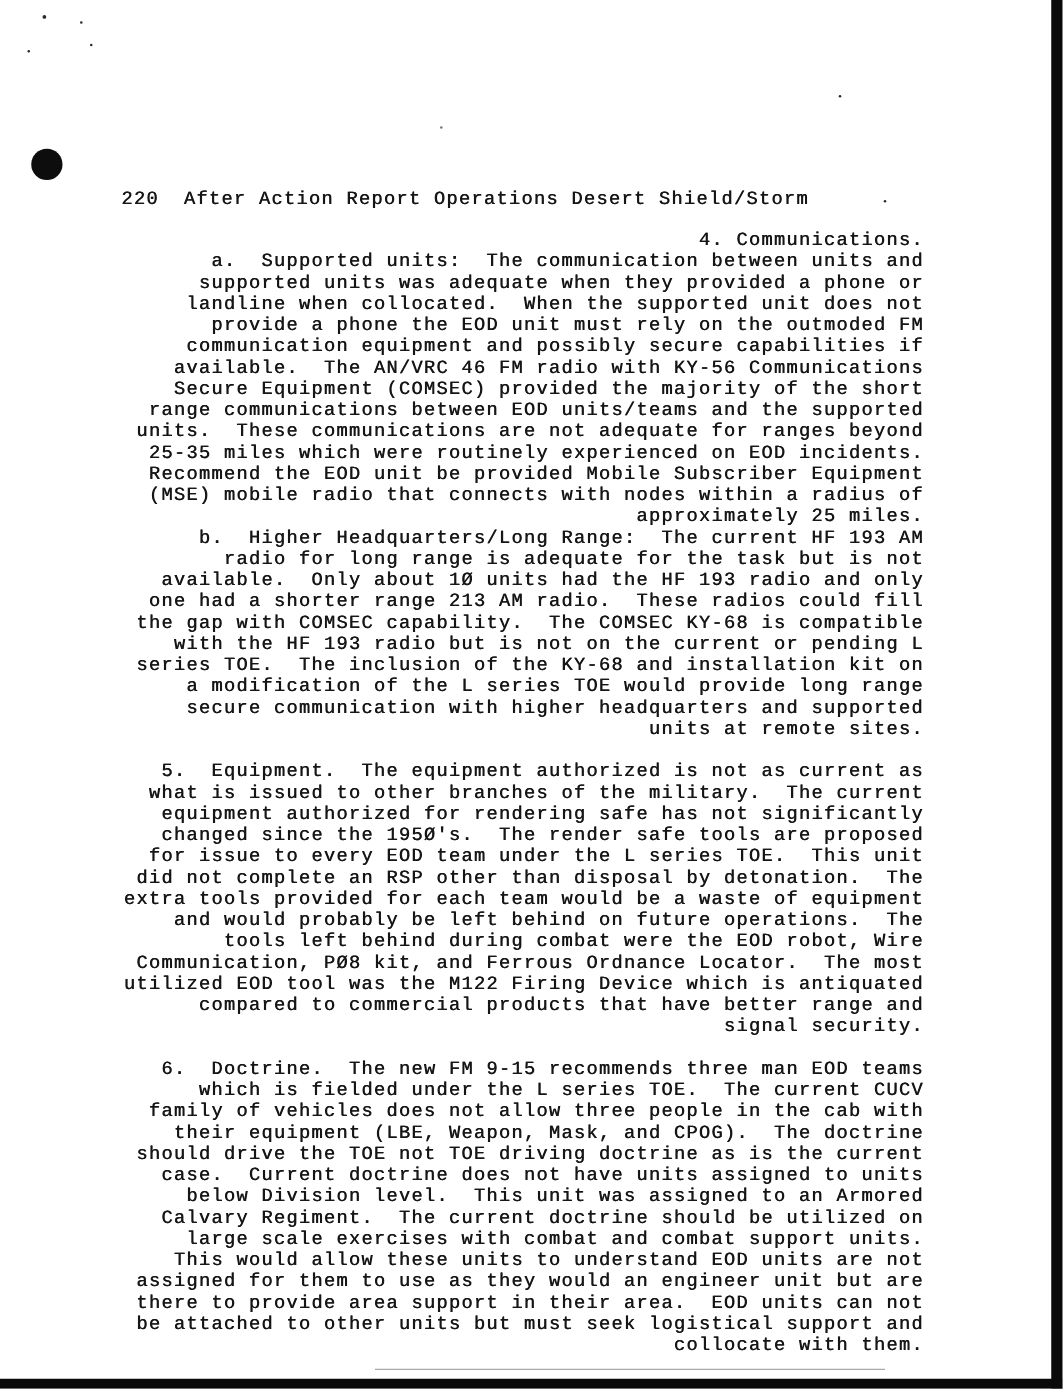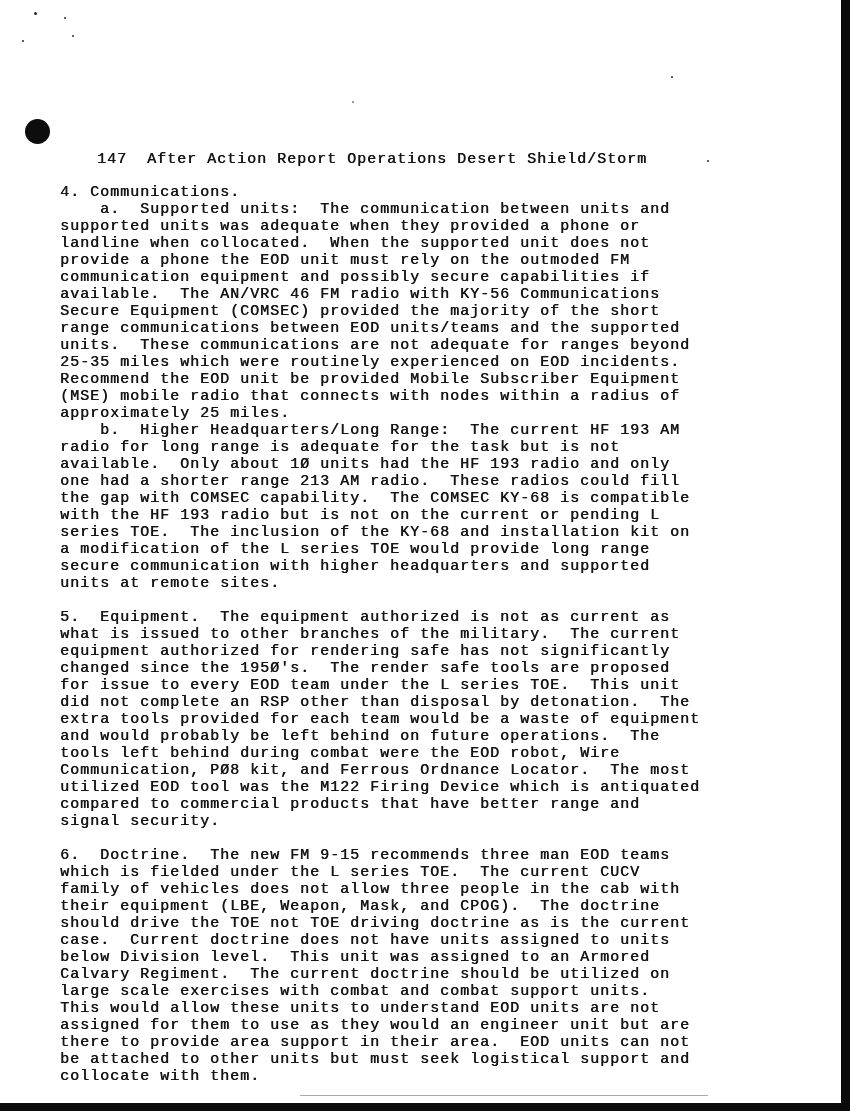--- a/index.html
+++ b/index.html
@@ -54,22 +54,23 @@
   .header {
     position: absolute;
     left: 57px; top: 134px;
     font-size: 15px;
     letter-spacing: 1px;
     white-space: pre;
     text-shadow: 0.4px 0 0 currentColor;
   }
   .content {
     position: absolute;
-    left: 60px; top: 184px;
+    left: 49px; top: 184px;
     width: 690px;
+    text-align: right;
   }
   .section {
     font-size: 15px;
     line-height: 17px;
     letter-spacing: 1px;
     white-space: pre-wrap;
     margin: 0 0 17px 0;
     text-shadow: 0.4px 0 0 currentColor;
   }
   .bottom-line {
@@ -88,21 +89,21 @@
   <span class="speck s2"></span>
   <span class="speck s3"></span>
   <span class="speck s4"></span>
   <span class="speck s5"></span>
   <span class="speck s6"></span>
   <span class="speck s7"></span>
 
   <div class="hole"></div>
 
   <div class="header">
-    <span>147  After Action Report Operations Desert Shield/Storm</span>
+    <span>220  After Action Report Operations Desert Shield/Storm</span>
   </div>
 
   <div class="content">
     <div class="section">4. Communications.
     a.  Supported units:  The communication between units and
 supported units was adequate when they provided a phone or
 landline when collocated.  When the supported unit does not
 provide a phone the EOD unit must rely on the outmoded FM
 communication equipment and possibly secure capabilities if
 available.  The AN/VRC 46 FM radio with KY-56 Communications

